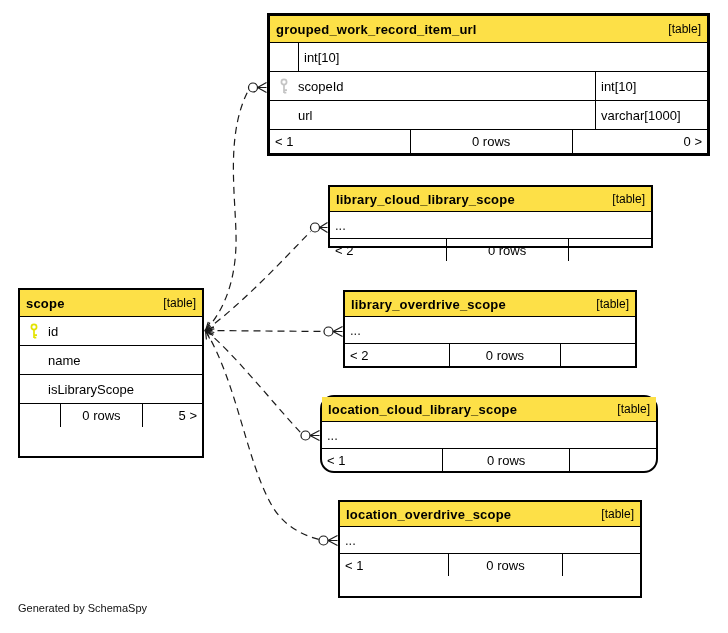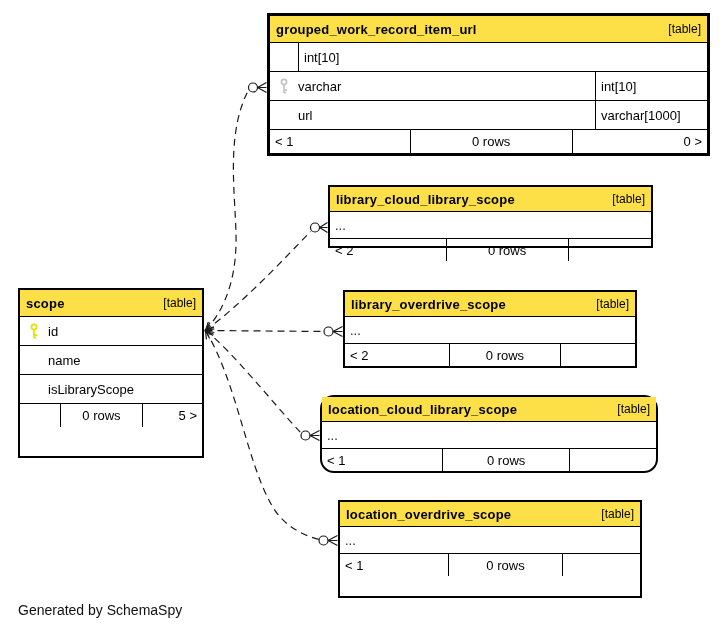--- a/index.html
+++ b/index.html
@@ -45,21 +45,21 @@
   #tbl-lcls{left:328px;top:185px;width:325px;height:63px;}
   #tbl-los{left:343px;top:290px;width:294px;height:78px;text-align:right;}
   #tbl-locls{left:320px;top:395px;width:338px;height:78px;border-radius:14px;}
   #tbl-loos{left:338px;top:500px;width:304px;height:98px;}
   
   #tbl-gwriu .fcell.l{flex:0 0 32%;} #tbl-gwriu .fcell.c{flex:0 0 37%;} #tbl-gwriu .fcell.r{flex:1;}
   #tbl-scope .fcell.l{flex:0 0 22%;} #tbl-scope .fcell.c{flex:0 0 45%;} #tbl-scope .fcell.r{flex:1;}
   .tbl.small .fcell.l{flex:0 0 36%;} .tbl.small .fcell.c{flex:0 0 38%;} .tbl.small .fcell.r{flex:1;}
   .keyicon{display:block;}
   #note{
-    position:absolute;left:18px;top:602px;font-size:14px;color:#111;z-index:1;
+    position:absolute;left:18px;top:602px;font-size:11px;color:#111;z-index:1;
   }
 </style>
 </head>
 <body>
 
 <svg id="edge-layer" viewBox="0 0 728 633" xmlns="http://www.w3.org/2000/svg">
   <g stroke="#1a1a1a" stroke-width="1.2" fill="none">
 
     <g>
       <path d="M 205.5 330.5 C 228 306 237 272 236 234 C 235 191 226 133 248.5 90" stroke-dasharray="7,5"></path>
@@ -107,21 +107,21 @@
     <span class="keycol"></span>
     <span class="ctype">int[10]</span>
   </div>
   <div class="row">
     <span class="keycol">
       <svg class="keyicon" width="10" height="16" viewBox="0 0 10 16" fill="none" stroke-width="1.7" stroke="#c4c4c4">
         <circle cx="5" cy="4" r="2.6"></circle>
         <path d="M 5 6.8 L 5 15 M 5 12.2 L 8 12.2 M 5 14.6 L 7.3 14.6"></path>
       </svg>
     </span>
-    <span class="cname">varchar</span>
+    <span class="cname">scopeId</span>
     <span class="ctype">int[10]</span>
   </div>
   <div class="row">
     <span class="keycol"></span>
     <span class="cname">url</span>
     <span class="ctype">varchar[1000]</span>
   </div>
   <div class="foot">
     <span class="fcell l">&lt; 1</span>
     <span class="fcell c">0 rows</span>

